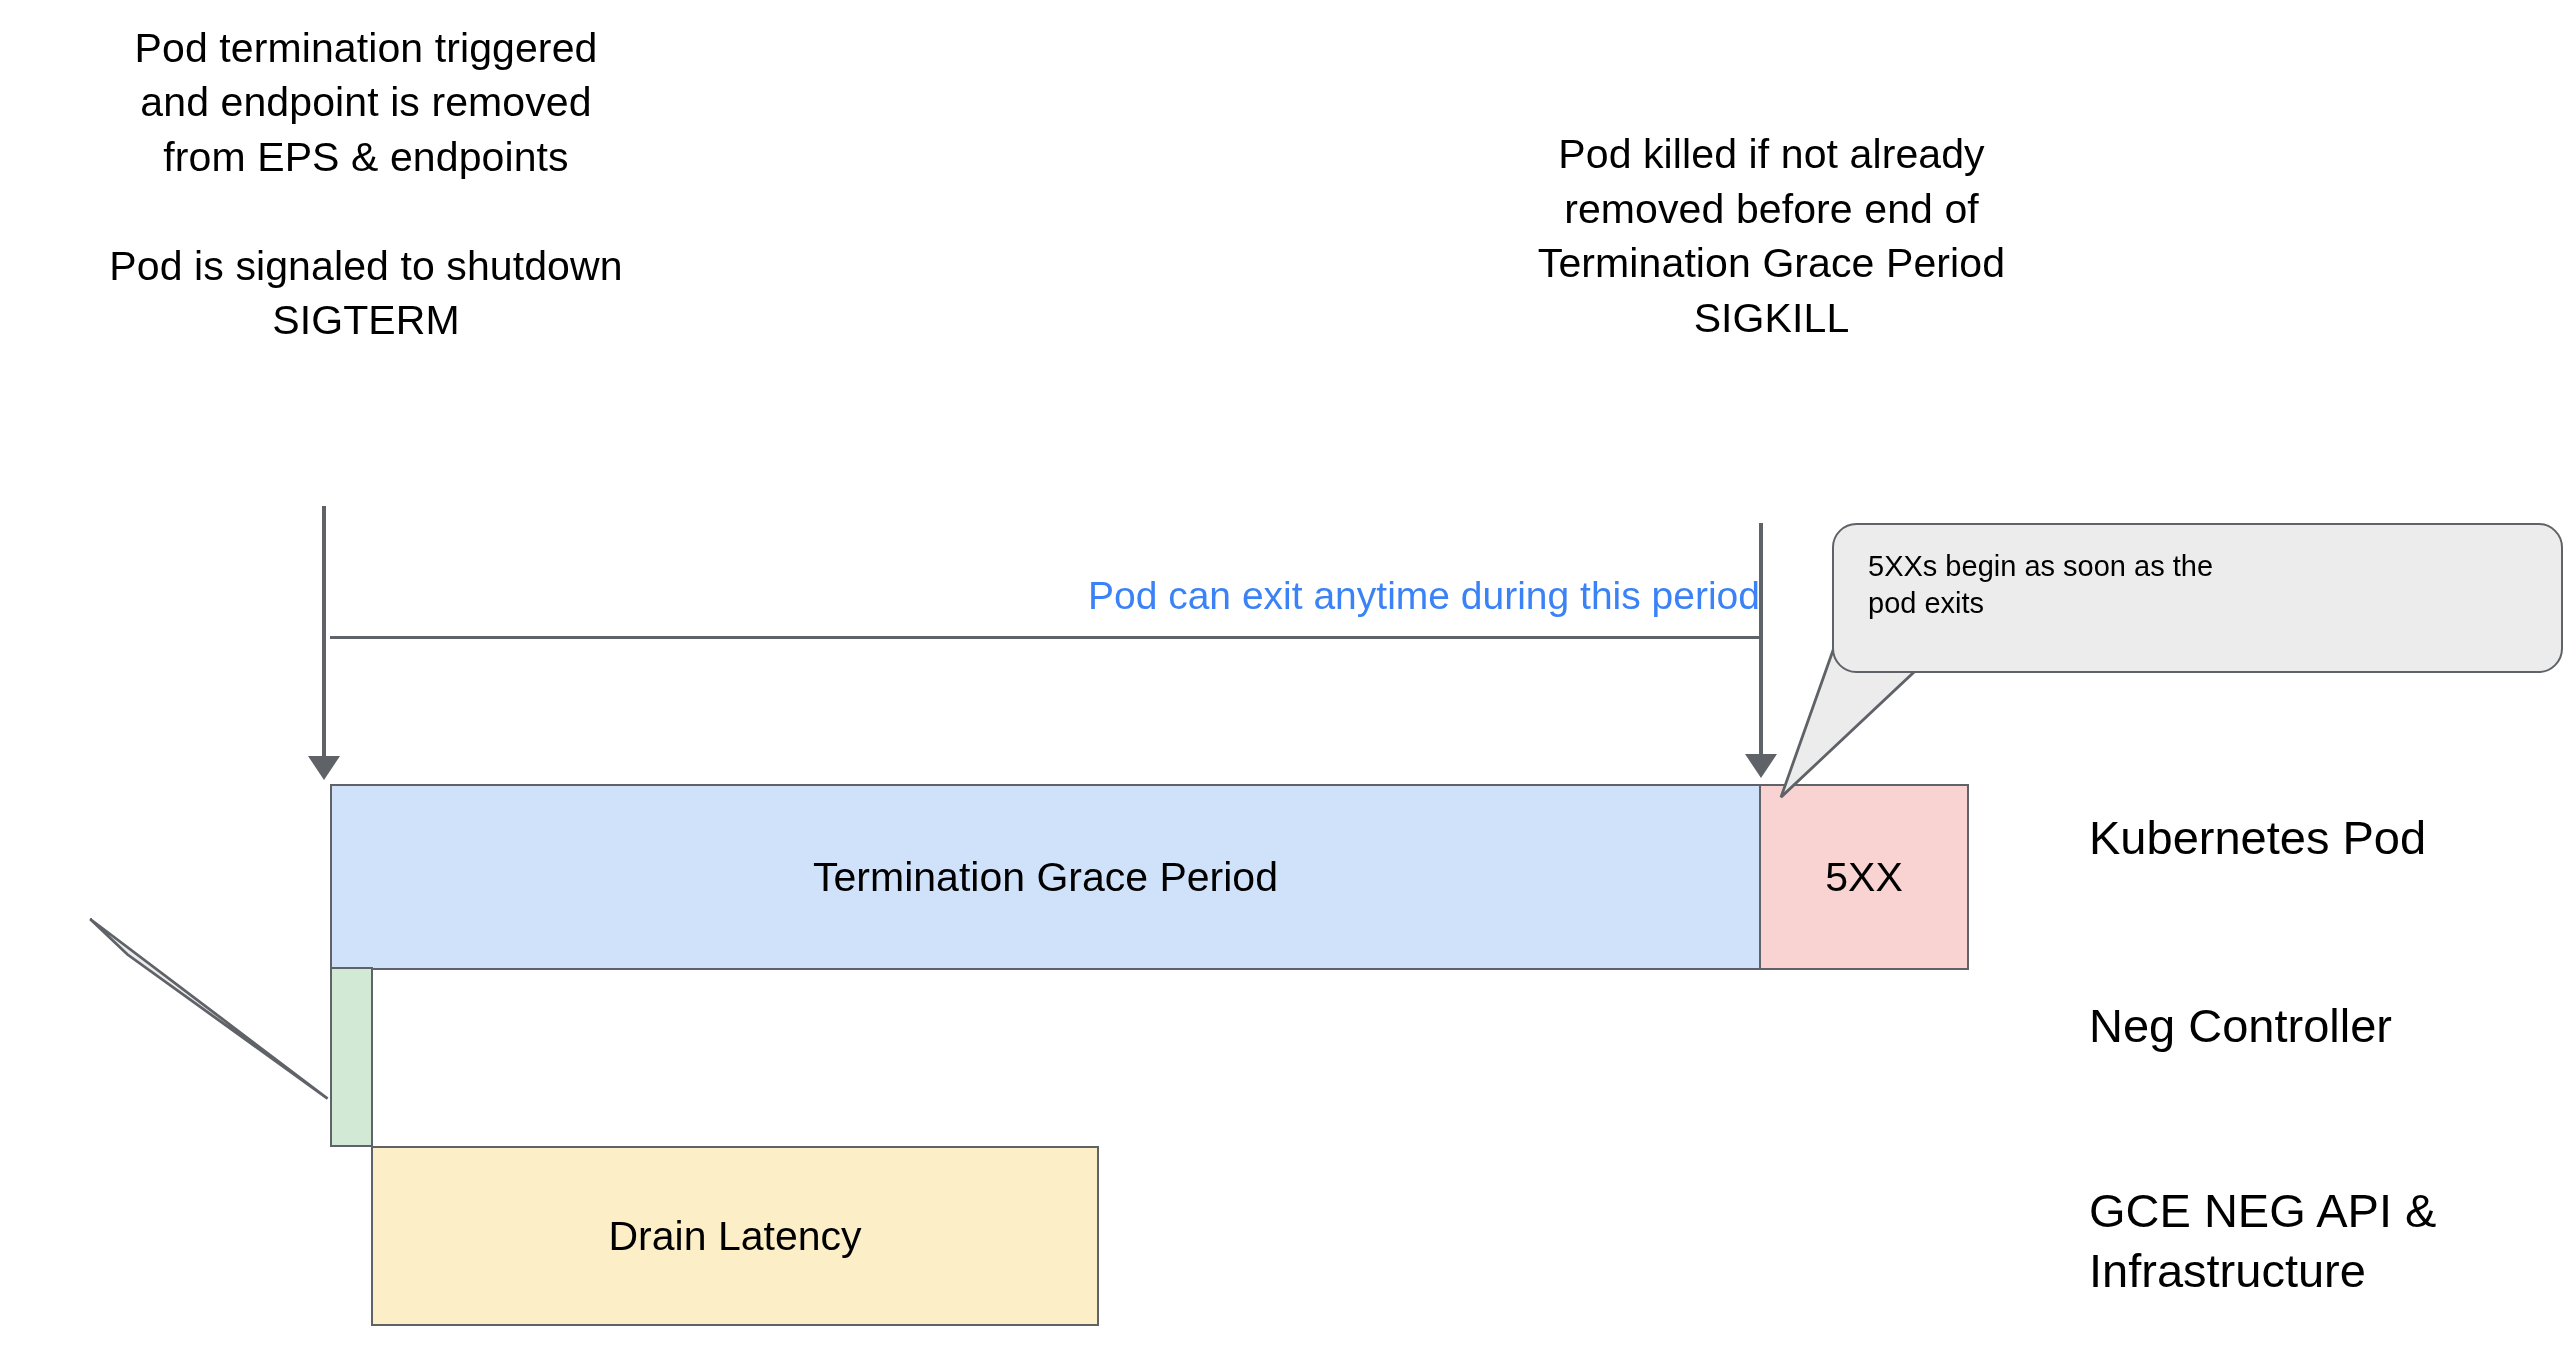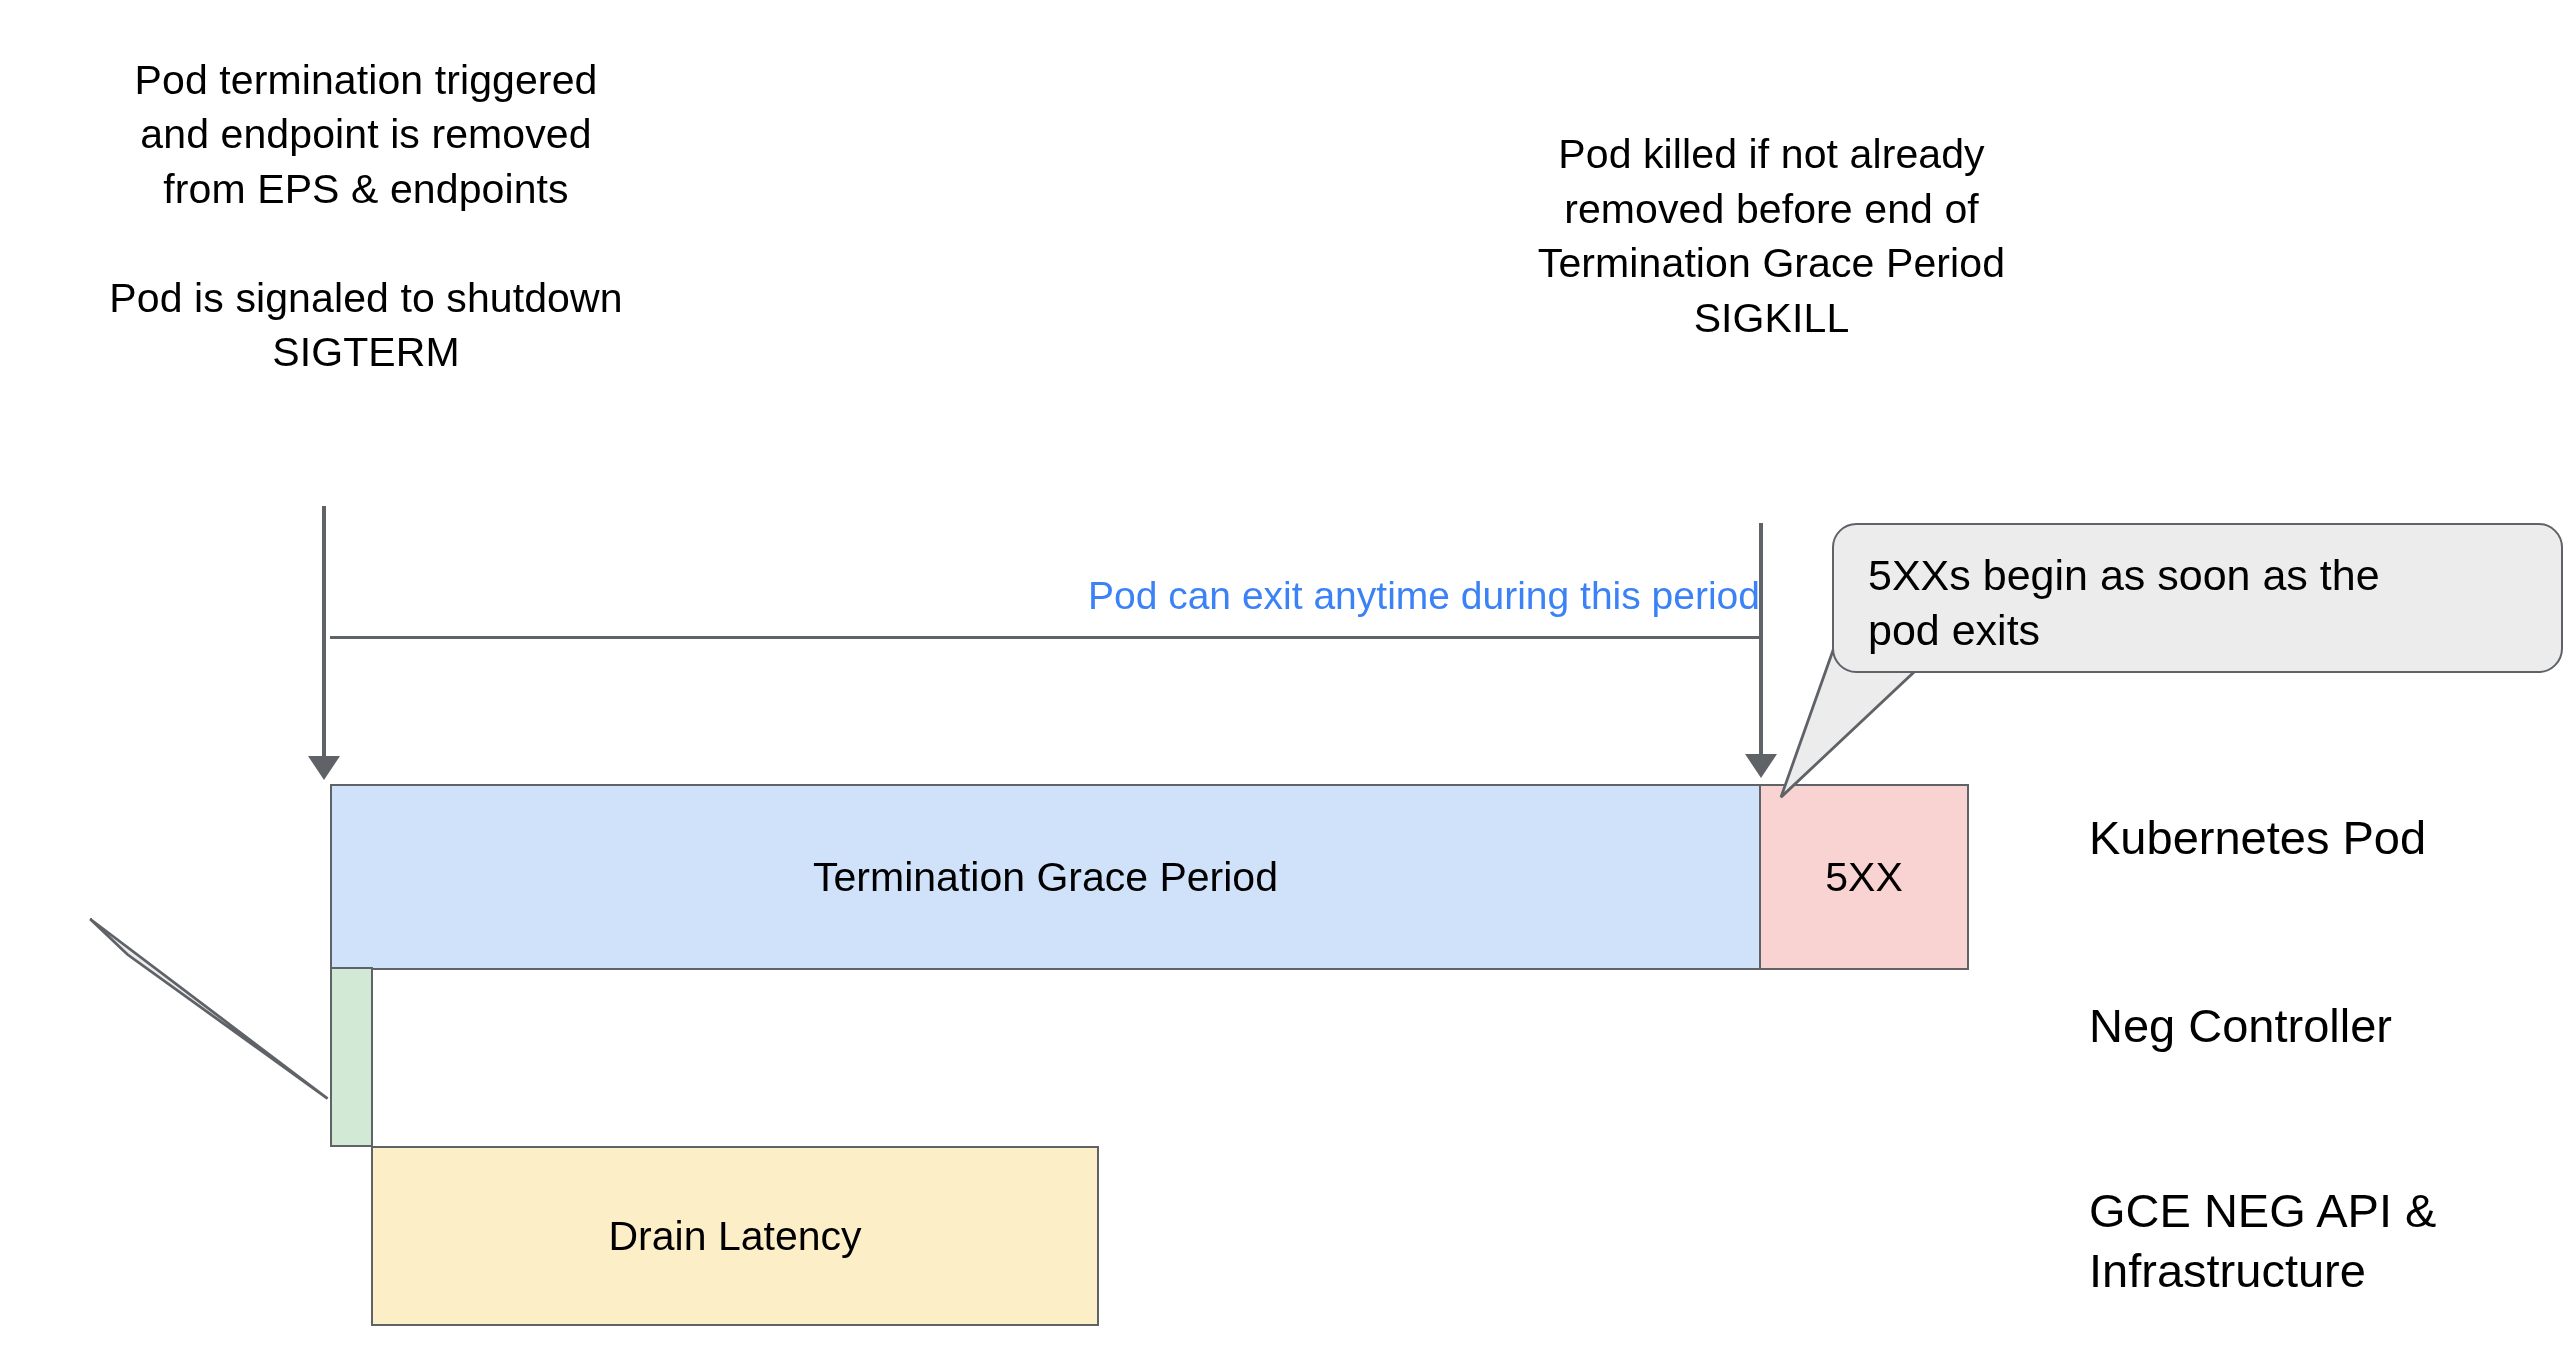--- a/index.html
+++ b/index.html
@@ -19,21 +19,21 @@
 
   .note {
     position: absolute;
     text-align: center;
     font-size: 41px;
     line-height: 1.33;
     color: #000000;
     white-space: pre-line;
     letter-spacing: 0.1px;
   }
-  #note-left   { left: 19px;   top: 20.6px;  width: 694px; margin-top: 32px; }
+  #note-left   { left: 19px;   top: 20.6px;  width: 694px; }
   #note-right  { left: 1434px; top: 127px; width: 675px; }
 
   
   .bar {
     position: absolute;
     box-sizing: border-box;
     border: 2.8px solid #5f6368;
     display: flex;
     align-items: center;
     justify-content: center;
@@ -120,21 +120,21 @@
 
   #callout-neg {
     left: 13px; top: 562px; width: 291px; height: 403px;
     padding: 28px 0 0 37px;
     font-size: 41px;
     line-height: 1.30;
   }
   #callout-5xx {
     left: 1832px; top: 523px; width: 731px; height: 150px;
     padding: 22.5px 0 0 34px;
-    font-size: 43px;
+    font-size: 29px;
     line-height: 1.30;
   }
 
   .callout-tail { position: absolute; z-index: 2; overflow: visible; }
   #tail-neg { left: 0px;   top: 919px; width: 356px;  height: 187px; }
   #tail-5xx { left: 1781px; top: 647px; width: 525px; height: 169px; }
 </style>
 </head>
 <body>
 

